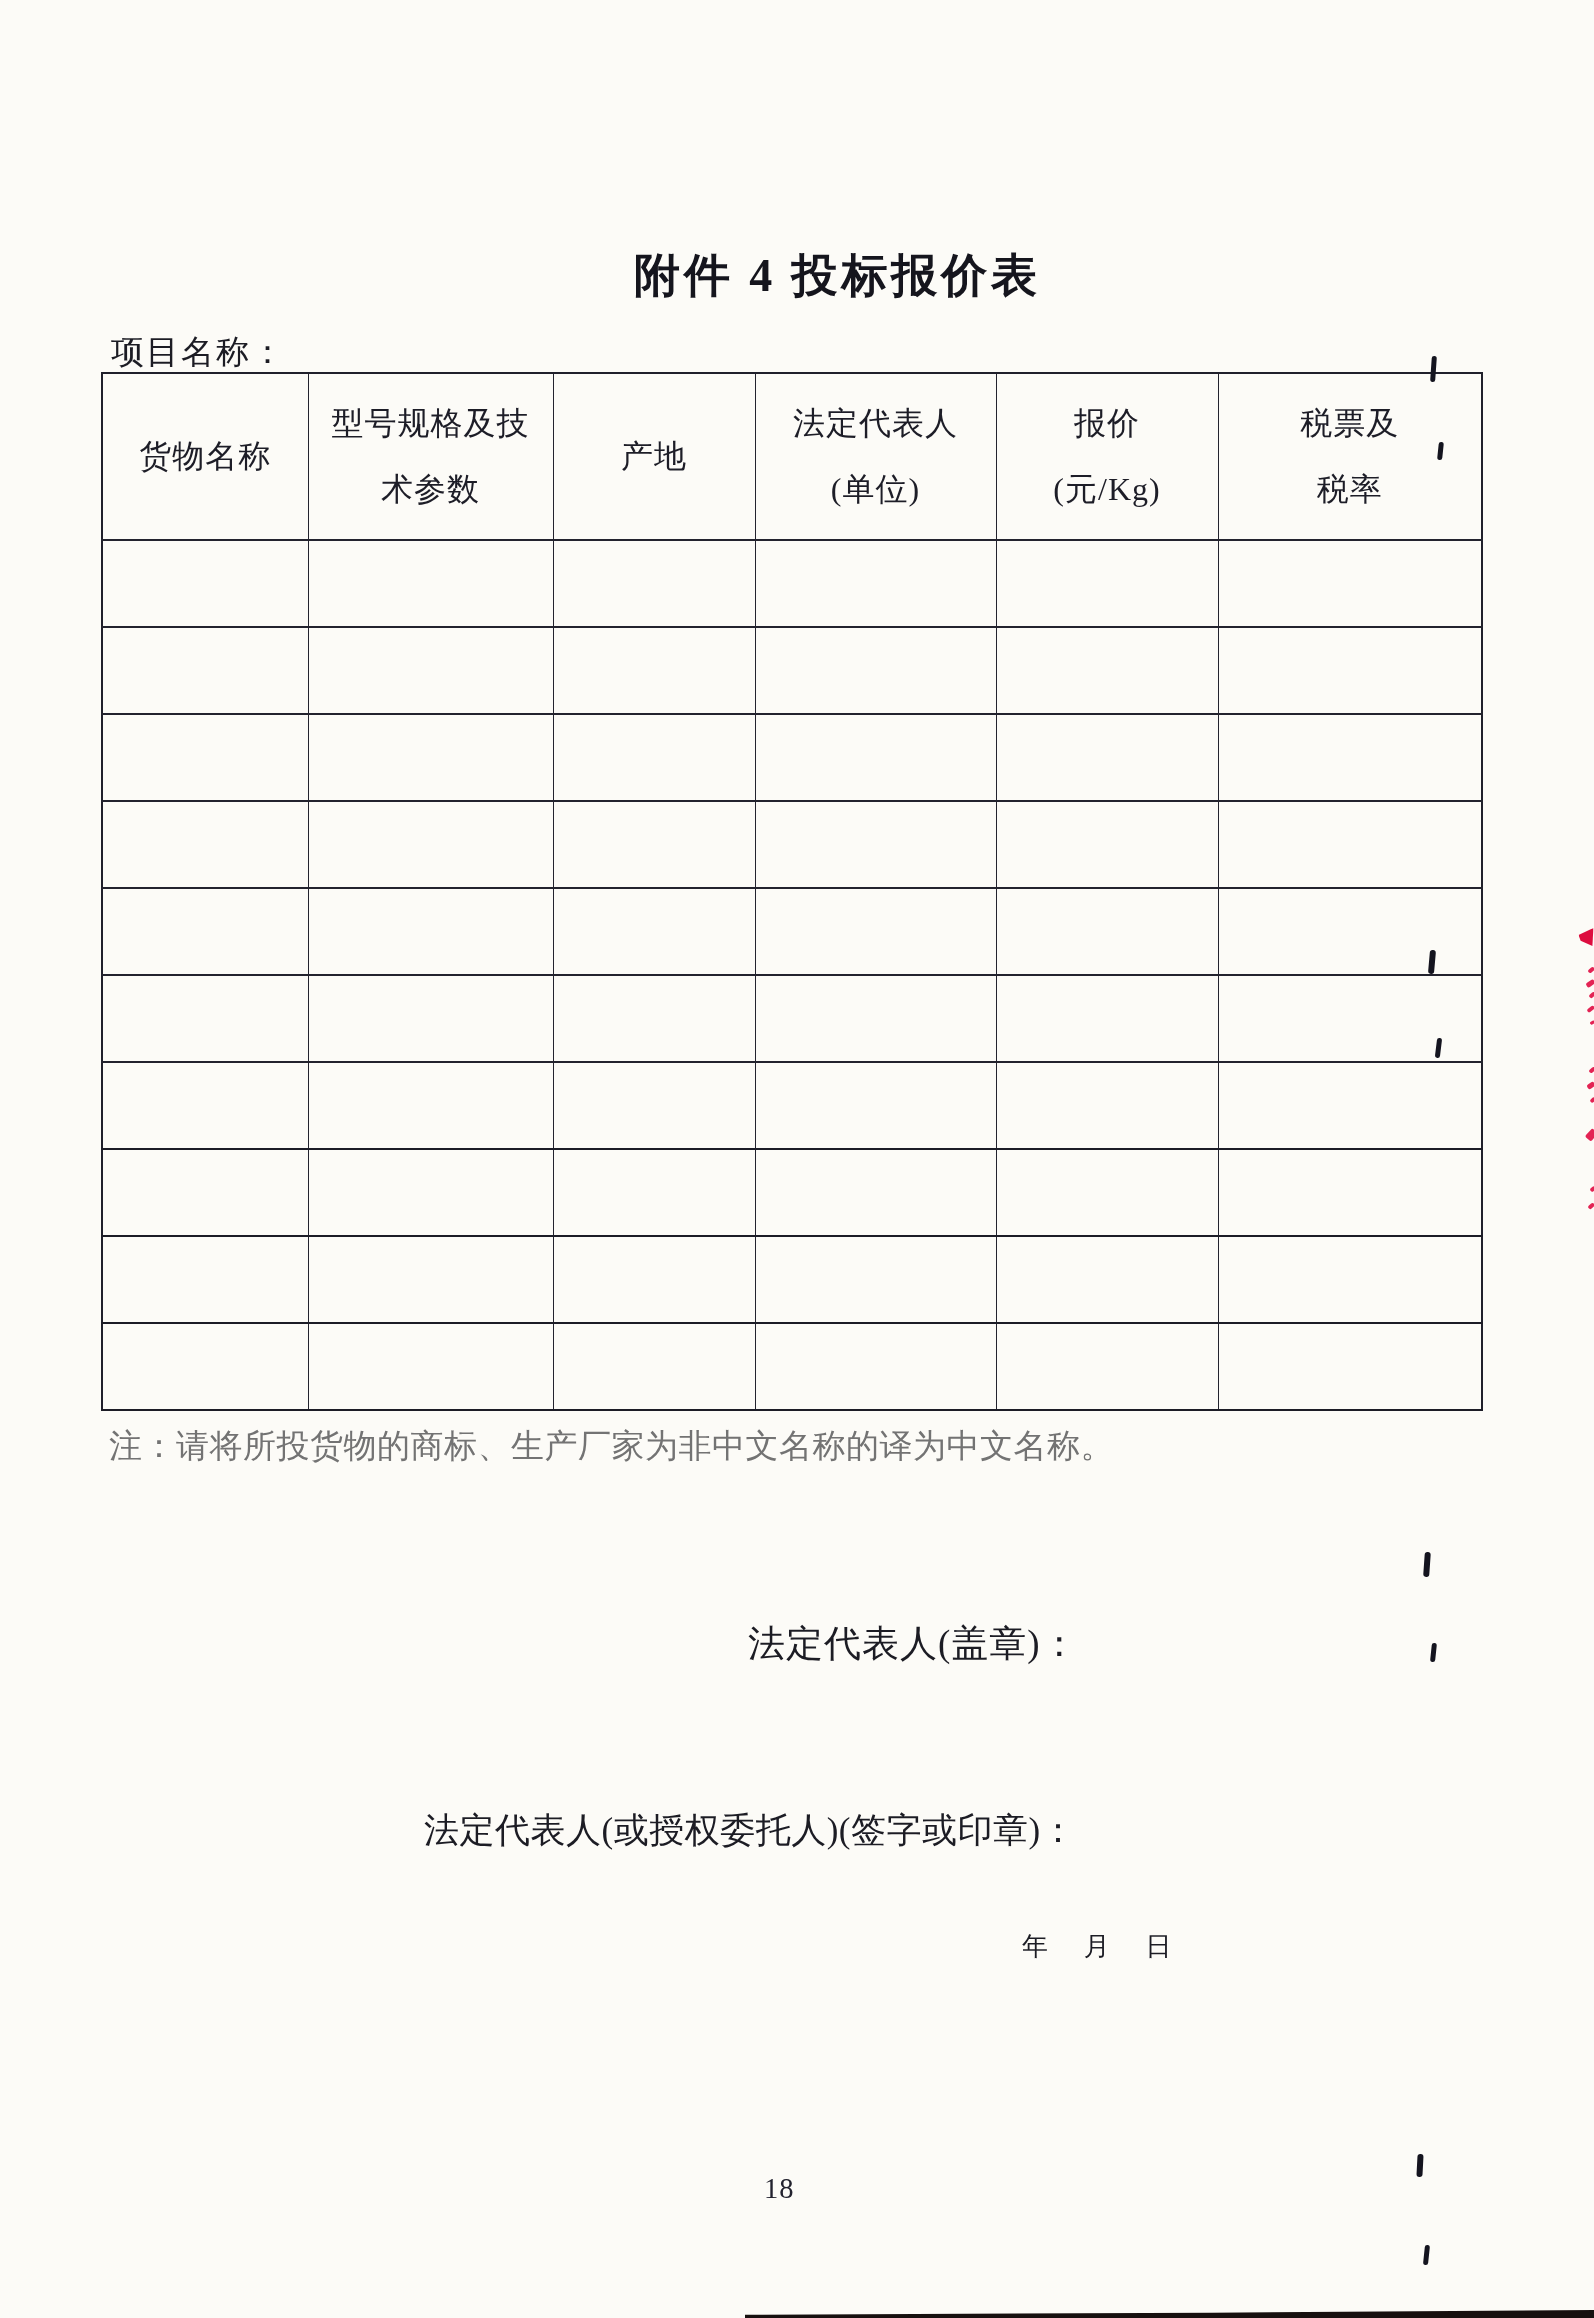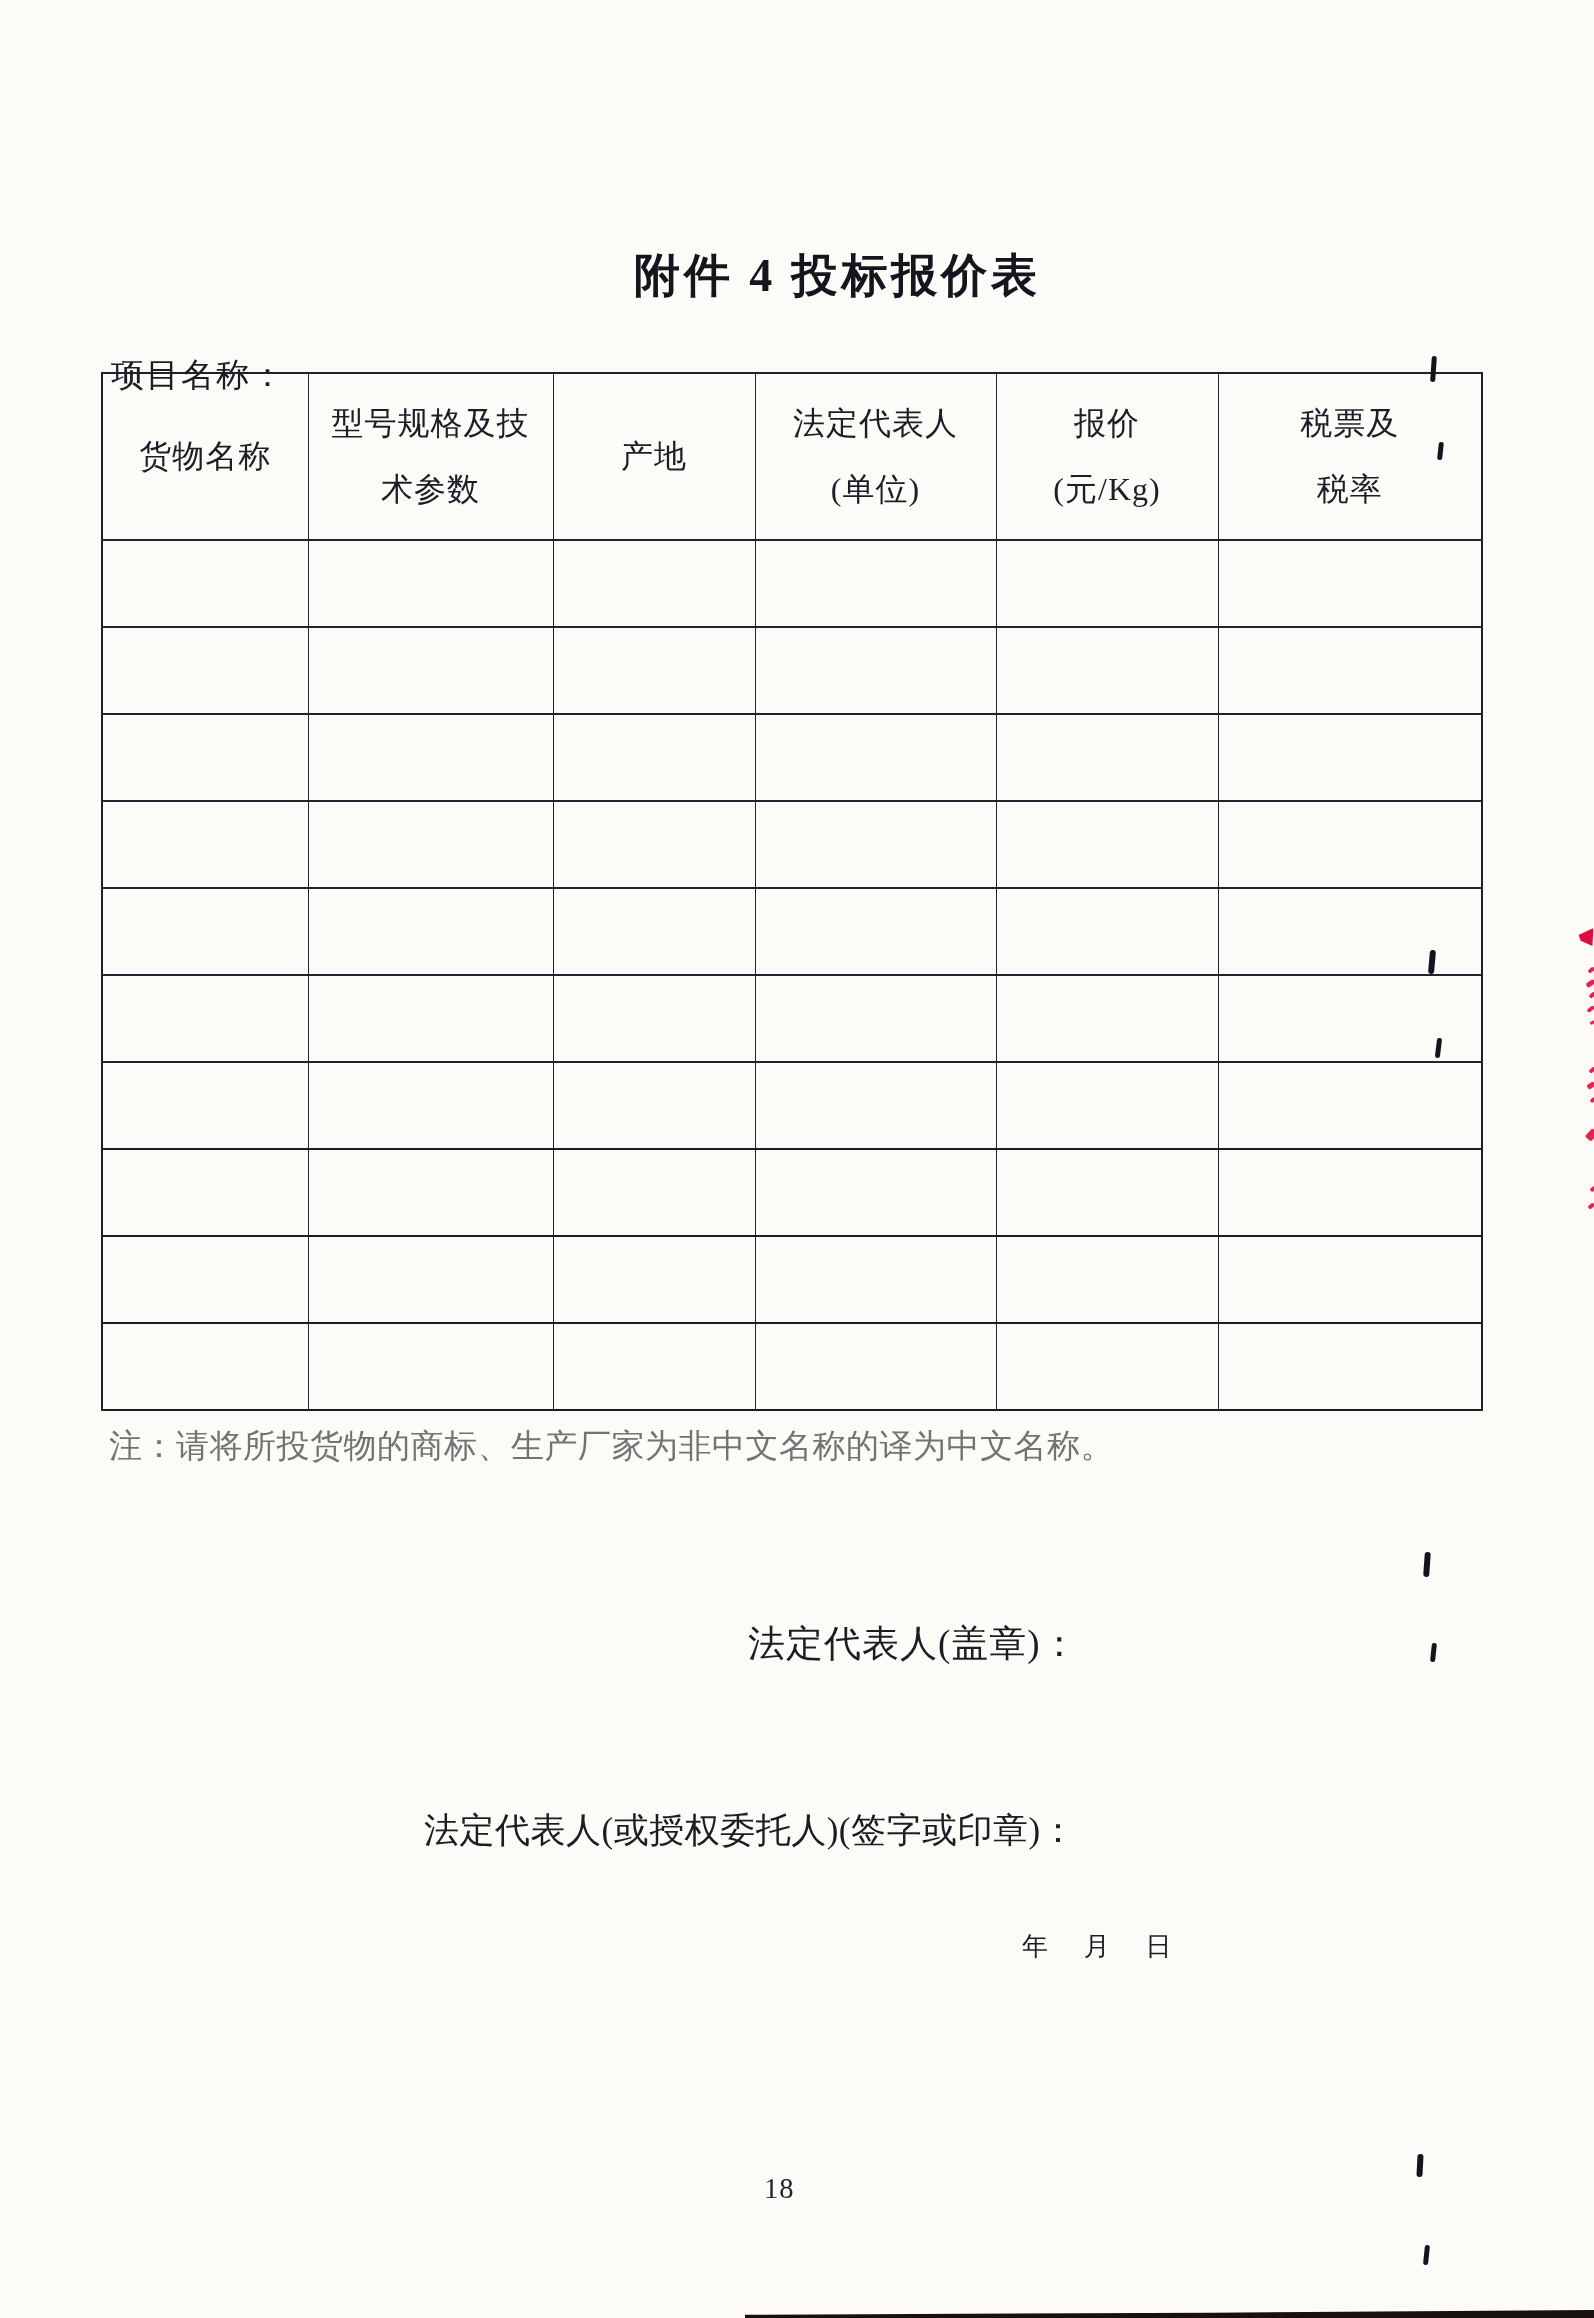--- a/index.html
+++ b/index.html
@@ -12,21 +12,21 @@
     overflow:hidden;
   }
   .page{position:absolute;inset:0;}
   .title{
     position:absolute;left:634px;top:245px;
     font-size:46px;font-weight:600;letter-spacing:3.9px;
     color:#15151d;white-space:nowrap;
   }
   .project-label{
     position:absolute;left:111px;top:330px;
-    font-size:33px;letter-spacing:2px;white-space:nowrap;margin-top:23px;
+    font-size:33px;letter-spacing:2px;white-space:nowrap;
   }
   table.bid{
     position:absolute;left:101px;top:372px;
     width:1380px;height:960px;
     border-collapse:collapse;table-layout:fixed;
     background:transparent;
   }
   table.bid th, table.bid td{
     border-left:1.5px solid #23232e;
     border-right:1.5px solid #23232e;

